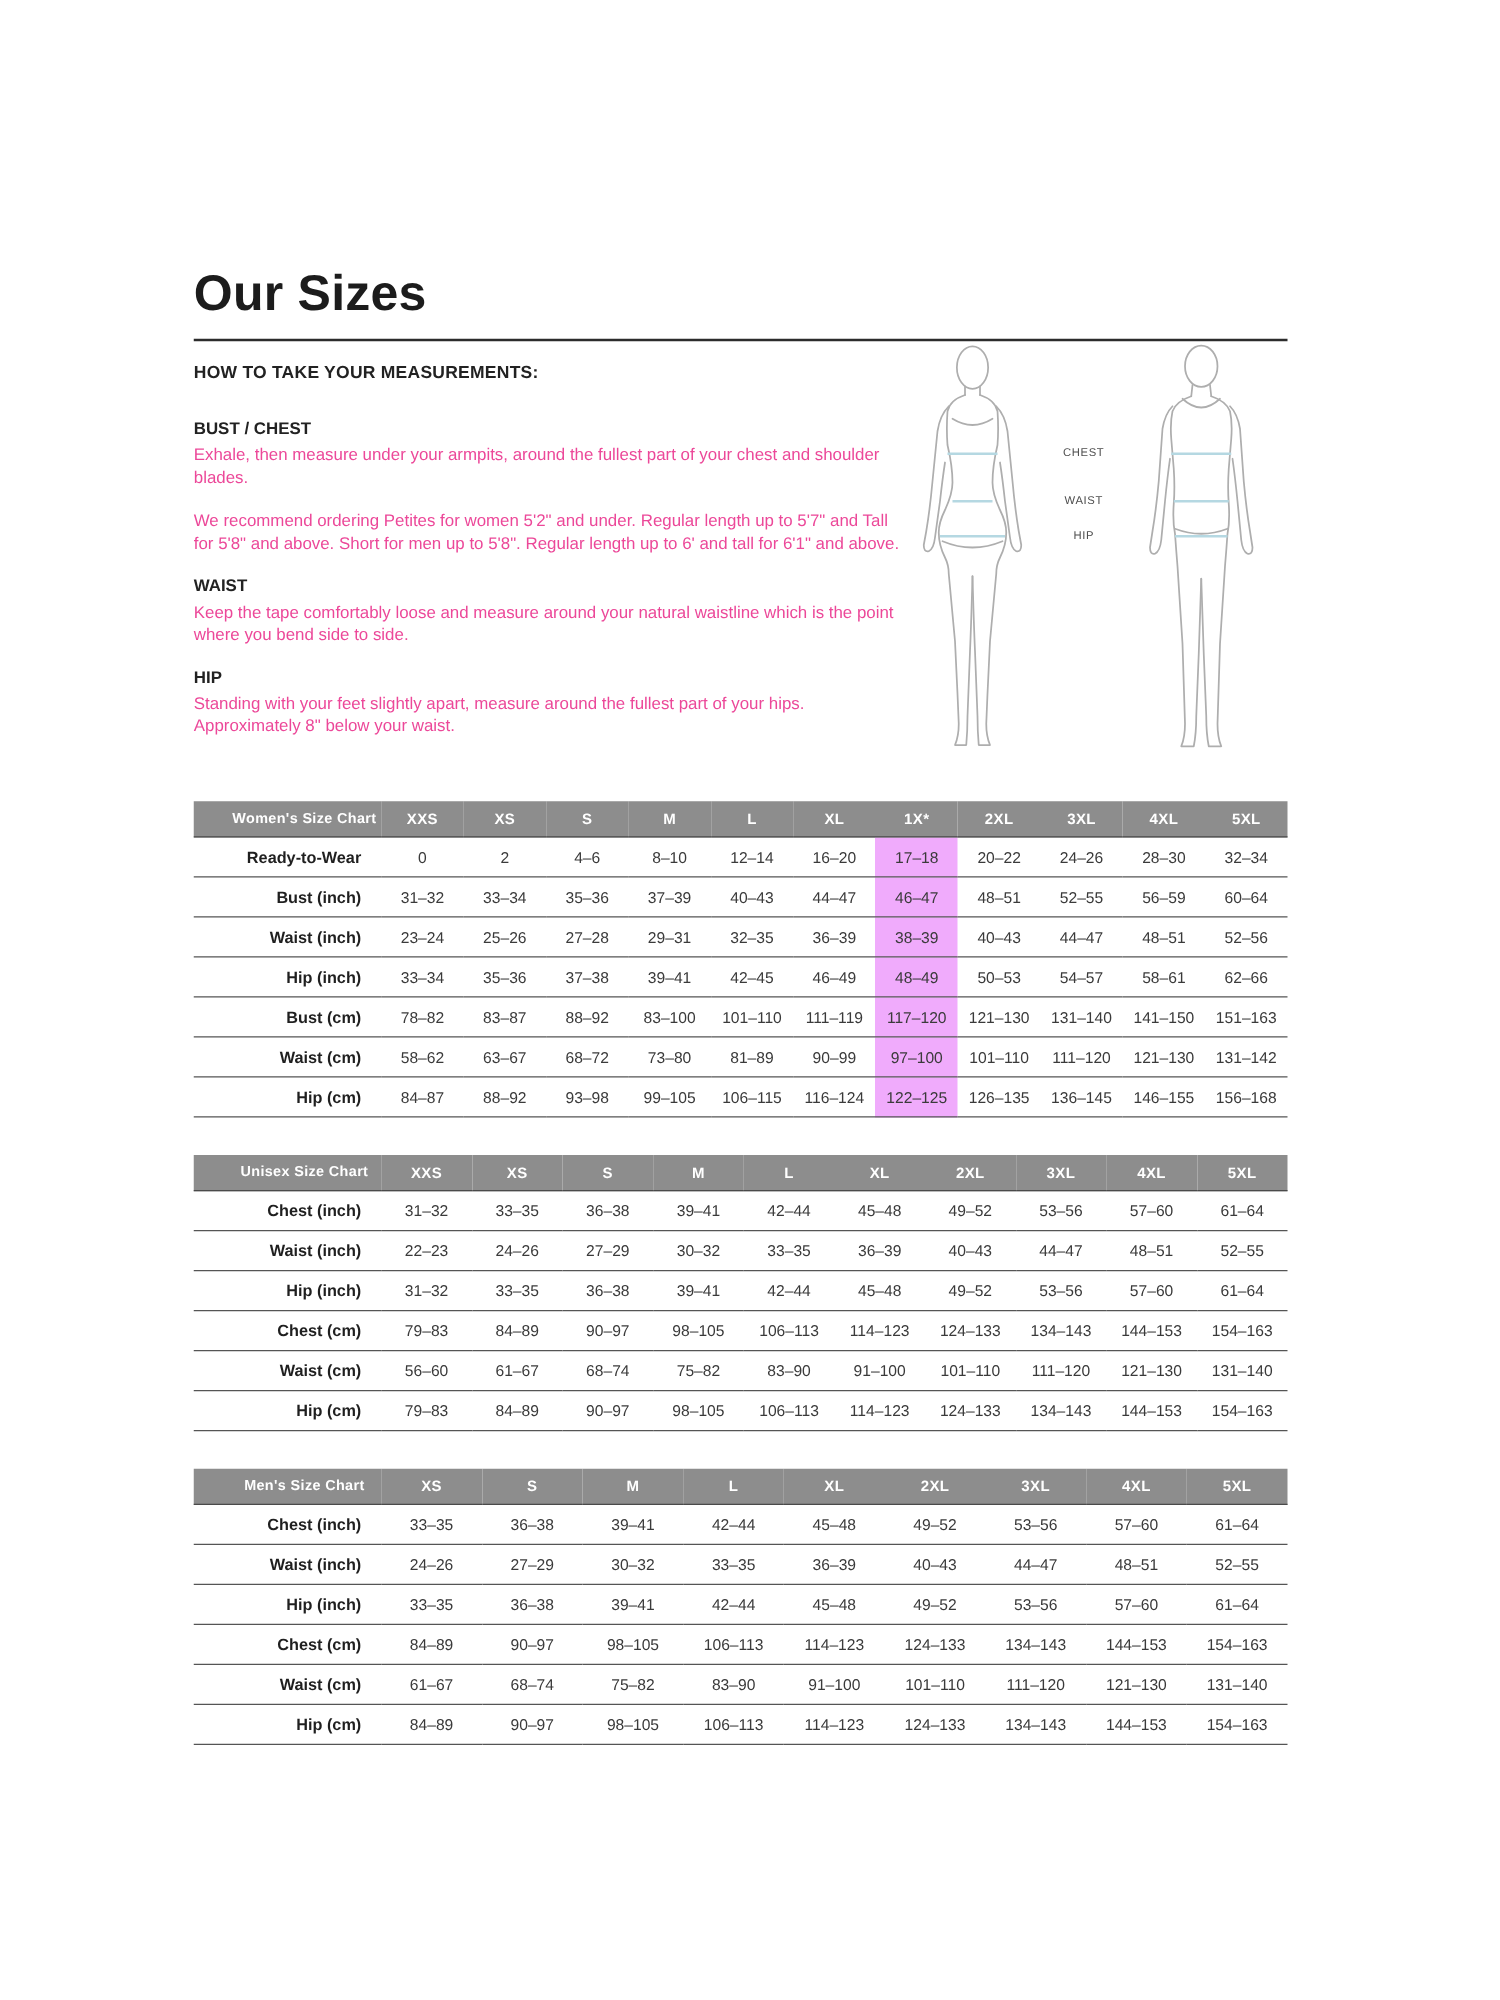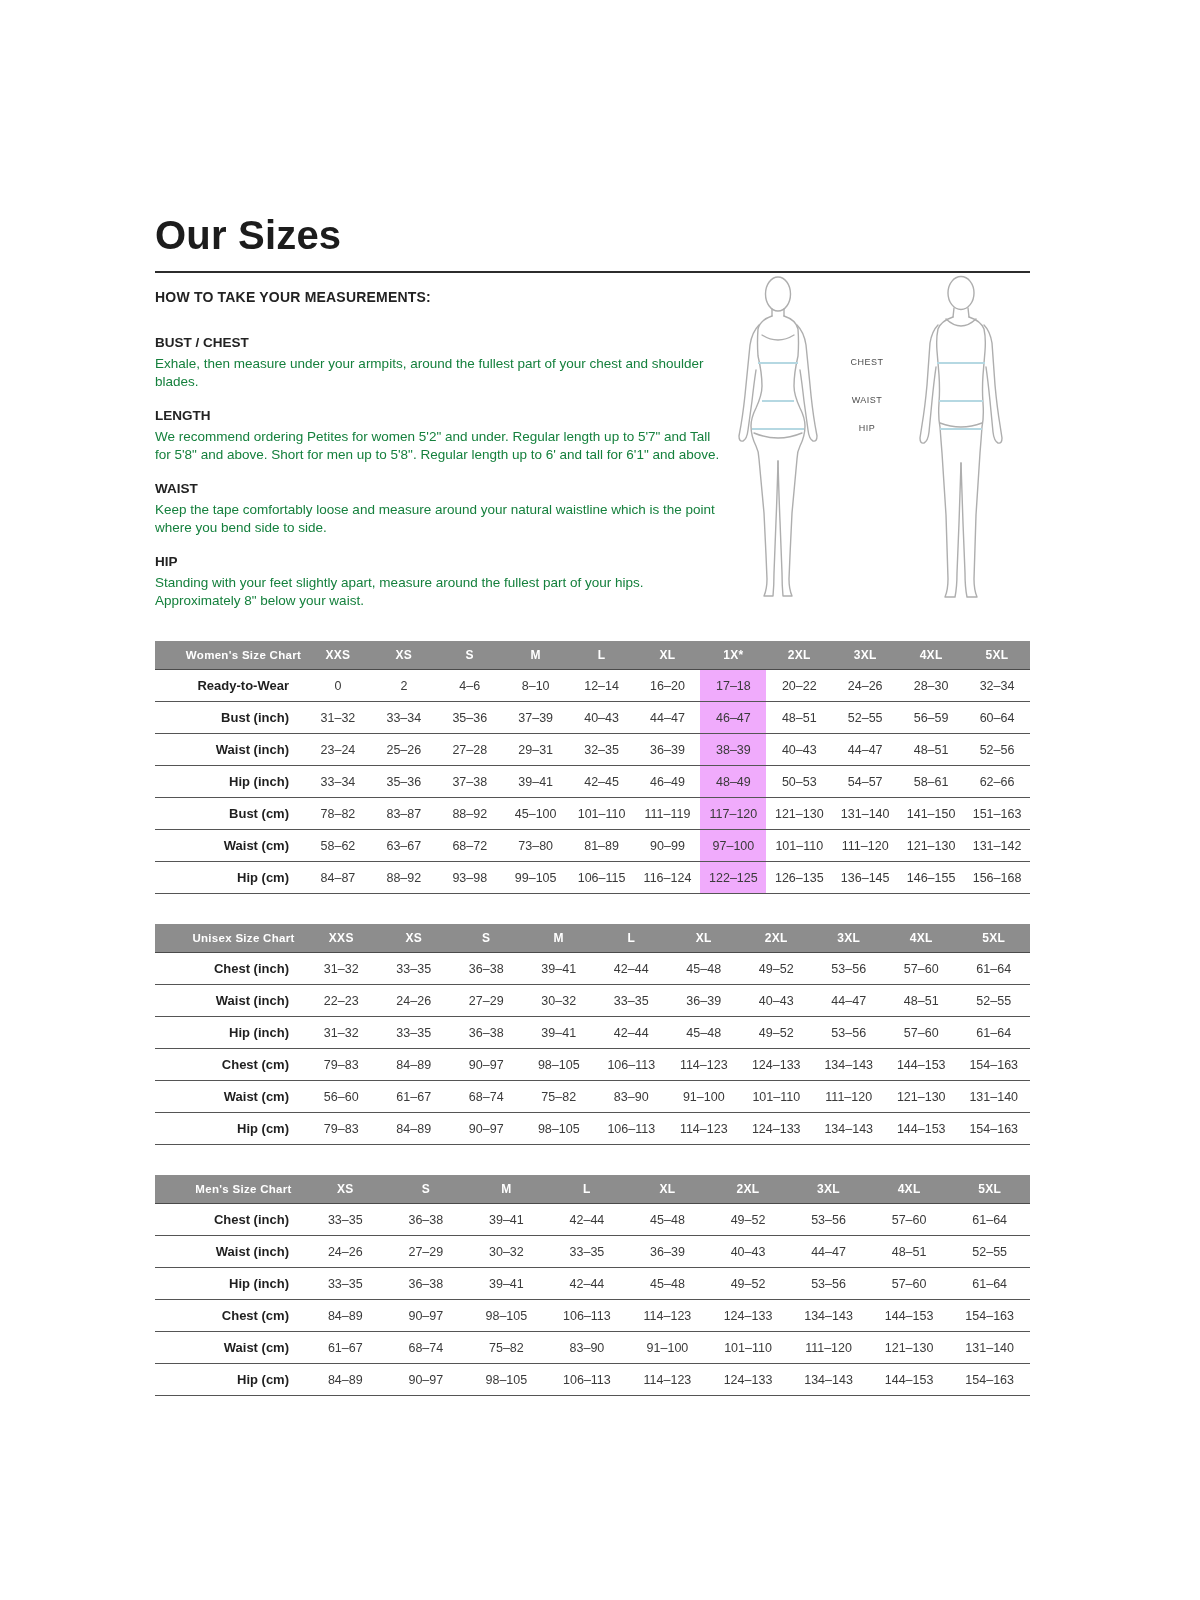--- a/index.html
+++ b/index.html
@@ -8,21 +8,21 @@
     font-family:"Liberation Sans",sans-serif;color:#2f2f2f;overflow:hidden;
   }
   .page{box-sizing:border-box;width:1200px;height:1600px;padding:215px 170px 0 155px;border-radius:15px;}
   .page-title{font-size:40px;font-weight:800;color:#1c1c1c;letter-spacing:.2px;line-height:1;margin:0;}
   .title-rule{height:2px;background:#2c2c2c;margin-top:16px;}
   .top-section{display:flex;margin-top:16px;position:relative;height:338px;}
   .measure-info{width:572px;}
   .measure-heading{font-weight:bold;font-size:14px;letter-spacing:.2px;margin-bottom:30px;color:#222;}
   .measure-section{margin-bottom:17px;}
   .sec-title{font-weight:bold;font-size:13.5px;margin-bottom:5px;color:#222;}
-  .sec-text{font-size:13.5px;line-height:1.33;color:#15803d;}
+  .sec-text{font-size:13.5px;line-height:1.33;color:#ec4899;}
   
   .figures{position:absolute;right:0;top:-16px;display:flex;width:312px;height:345px;}
   .fig{display:block;}
   .fig .outline path,.fig .outline ellipse{fill:none;stroke:#aeaeae;stroke-width:1.4;stroke-linecap:round;stroke-linejoin:round;}
   .fig .mlines line{stroke:#b5d8e2;stroke-width:2;}
   .fig-labels{width:58px;position:relative;}
   .fl{position:absolute;left:0;right:0;text-align:center;font-size:9px;color:#4d4d4d;letter-spacing:.5px;}
   .fl.chest{top:84px;}
   .fl.waist{top:122px;}
   .fl.hip{top:150px;}
@@ -55,21 +55,20 @@
 
   <div class="top-section">
     <div class="measure-info">
       <div class="measure-heading">HOW TO TAKE YOUR MEASUREMENTS:</div>
       <div id="measure-sections">
           <div class="measure-section">
             <div class="sec-title">BUST / CHEST</div>
             <div class="sec-text">Exhale, then measure under your armpits, around the fullest part of your chest and shoulder blades.</div>
           </div>
           <div class="measure-section">
-            <div class="sec-title">LENGTH</div>
             <div class="sec-text">We recommend ordering Petites for women 5'2" and under. Regular length up to 5'7" and Tall for 5'8" and above. Short for men up to 5'8". Regular length up to 6' and tall for 6'1" and above.</div>
           </div>
           <div class="measure-section">
             <div class="sec-title">WAIST</div>
             <div class="sec-text">Keep the tape comfortably loose and measure around your natural waistline which is the point where you bend side to side.</div>
           </div>
           <div class="measure-section">
             <div class="sec-title">HIP</div>
             <div class="sec-text">Standing with your feet slightly apart, measure around the fullest part of your hips. Approximately 8" below your waist.</div>
           </div>
@@ -209,21 +208,21 @@
               <td>50–53</td>
               <td>54–57</td>
               <td>58–61</td>
               <td>62–66</td>
             </tr>
             <tr>
               <td class="row-label">Bust (cm)</td>
               <td>78–82</td>
               <td>83–87</td>
               <td>88–92</td>
-              <td>45–100</td>
+              <td>83–100</td>
               <td>101–110</td>
               <td>111–119</td>
               <td class="hl">117–120</td>
               <td>121–130</td>
               <td>131–140</td>
               <td>141–150</td>
               <td>151–163</td>
             </tr>
             <tr>
               <td class="row-label">Waist (cm)</td>

